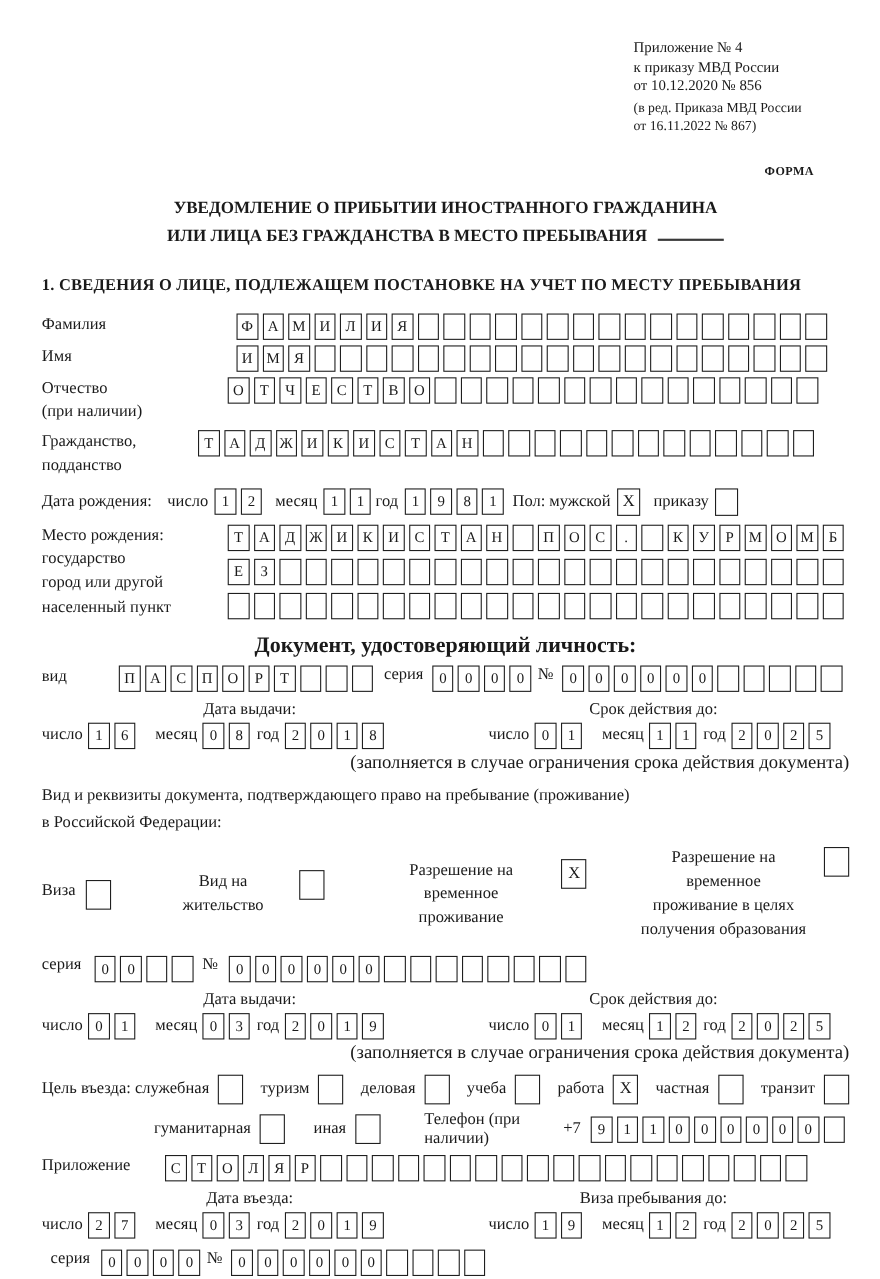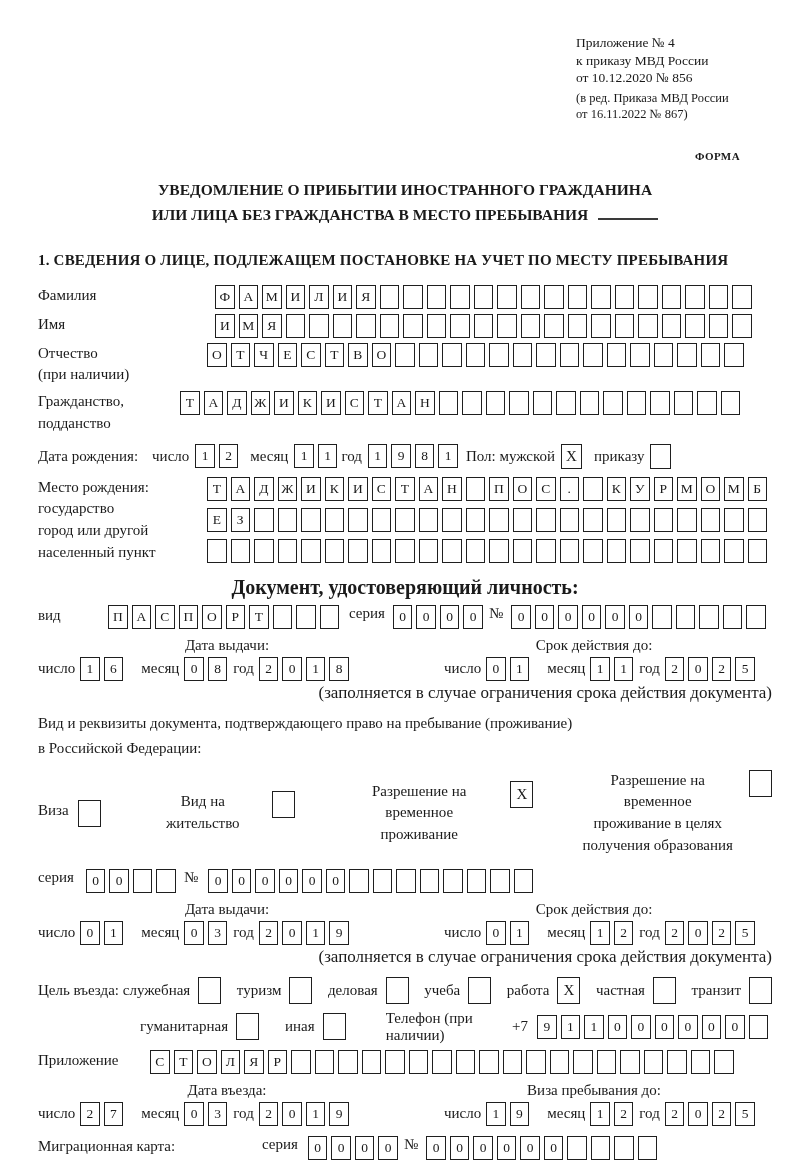--- a/index.html
+++ b/index.html
@@ -299,21 +299,20 @@
         <span class="cells"><span class="cell">1</span><span class="cell">9</span></span>
         <span class="w" style="margin-left:12px;">месяц</span>
         <span class="cells"><span class="cell">1</span><span class="cell">2</span></span>
         <span class="w">год</span>
         <span class="cells"><span class="cell">2</span><span class="cell">0</span><span class="cell">2</span><span class="cell">5</span></span>
       </div>
     </div>
   </div>
 
   <div class="frow mig" style="margin-top:10px;">
-    <div class="lbl" style="width:216px;">Миграционная карта:</div>
     <span class="w" style="margin-right:10px;">серия</span>
     <div class="cells"><span class="cell">0</span><span class="cell">0</span><span class="cell">0</span><span class="cell">0</span></div>
     <span class="w" style="margin:0 8px 0 2px;">№</span>
     <div class="cells"><span class="cell">0</span><span class="cell">0</span><span class="cell">0</span><span class="cell">0</span><span class="cell">0</span><span class="cell">0</span><span class="cell"></span><span class="cell"></span><span class="cell"></span><span class="cell"></span></div>
   </div>
 
   <div class="frow stack" style="margin-top:8px;">
     <div class="lbl lbl-w5">Сведения о
 законных
 представителях

